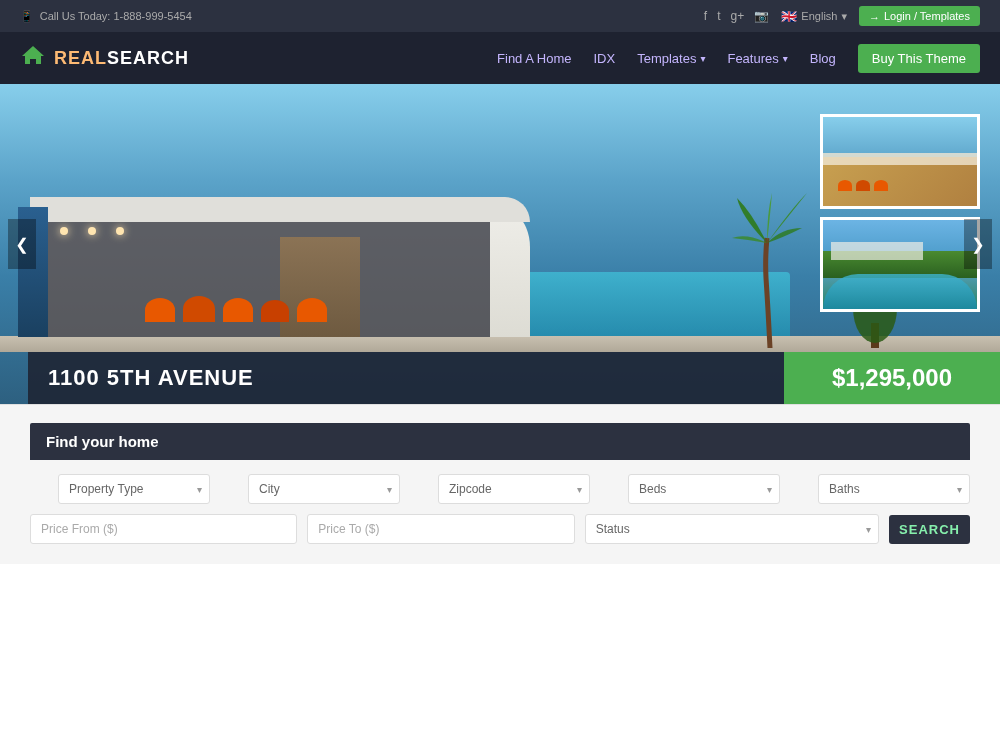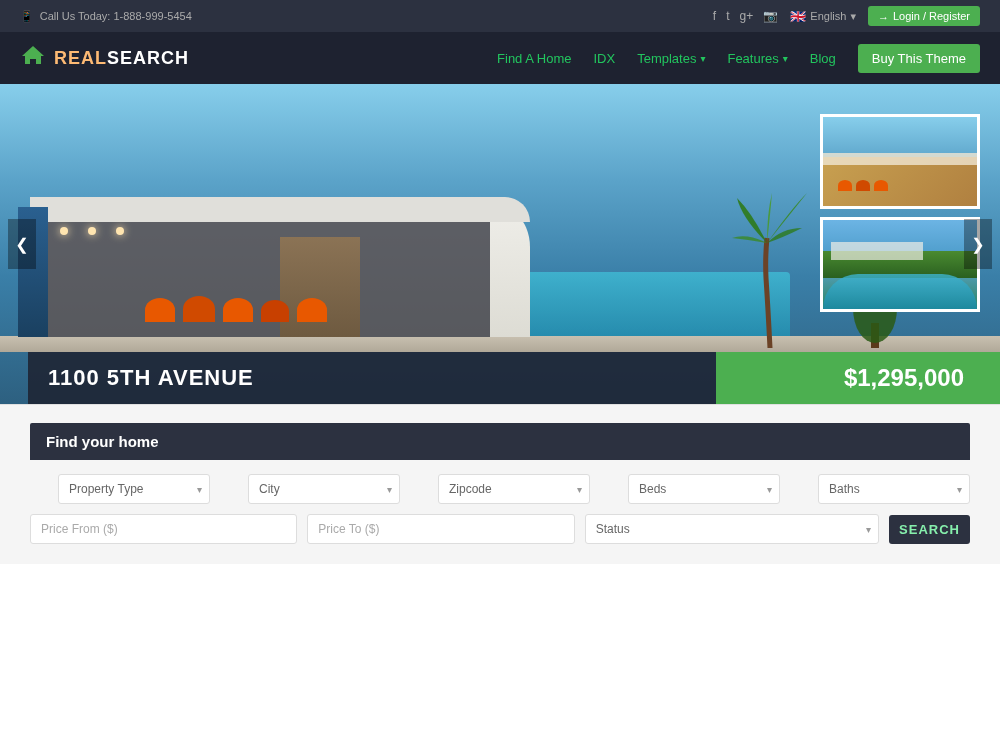--- a/index.html
+++ b/index.html
@@ -176,21 +176,21 @@
       font-weight: 900;
     }
 
     .nav-links {
       display: flex;
       align-items: center;
       gap: 22px;
     }
 
     .nav-link {
-      color: #22c55e;
+      color: #c4b5fd;
       font-size: 13px;
       cursor: pointer;
       text-decoration: none;
       display: flex;
       align-items: center;
       gap: 4px;
     }
 
     .nav-link .chevron {
       font-size: 10px;
@@ -305,24 +305,24 @@
     .property-name-text {
       color: white;
       font-size: 22px;
       font-weight: 900;
       letter-spacing: 1px;
       text-transform: uppercase;
     }
 
     .property-price {
       background: #4caf50;
-      width: 284px;
-      display: flex;
-      align-items: center;
-      justify-content: flex-end;
+      width: 216px;
+      display: flex;
+      align-items: center;
+      justify-content: center;
       padding: 0 36px;
     }
 
     .property-price-text {
       color: white;
       font-size: 24px;
       font-weight: bold;
     }
 
     
@@ -442,21 +442,21 @@
           <span class="social-icon">g+</span>
           <span class="social-icon">📷</span>
         </div>
         <div class="lang-selector">
           <span class="flag-icon">🇬🇧</span>
           <span>English</span>
           <span>▾</span>
         </div>
         <button class="login-btn">
           <span>→</span>
-          <span>Login / Register</span>
+          <span>Login / Templates</span>
         </button>
       </div>
     </div>
 
     <div class="main-nav">
       <div class="logo">
         <span class="logo-icon">
           <svg width="26" height="22" viewBox="0 0 26 22" fill="none">
             <polygon points="13,2 2,12 5,12 5,20 10,20 10,15 16,15 16,20 21,20 21,12 24,12" fill="#4caf50"></polygon>
           </svg>

